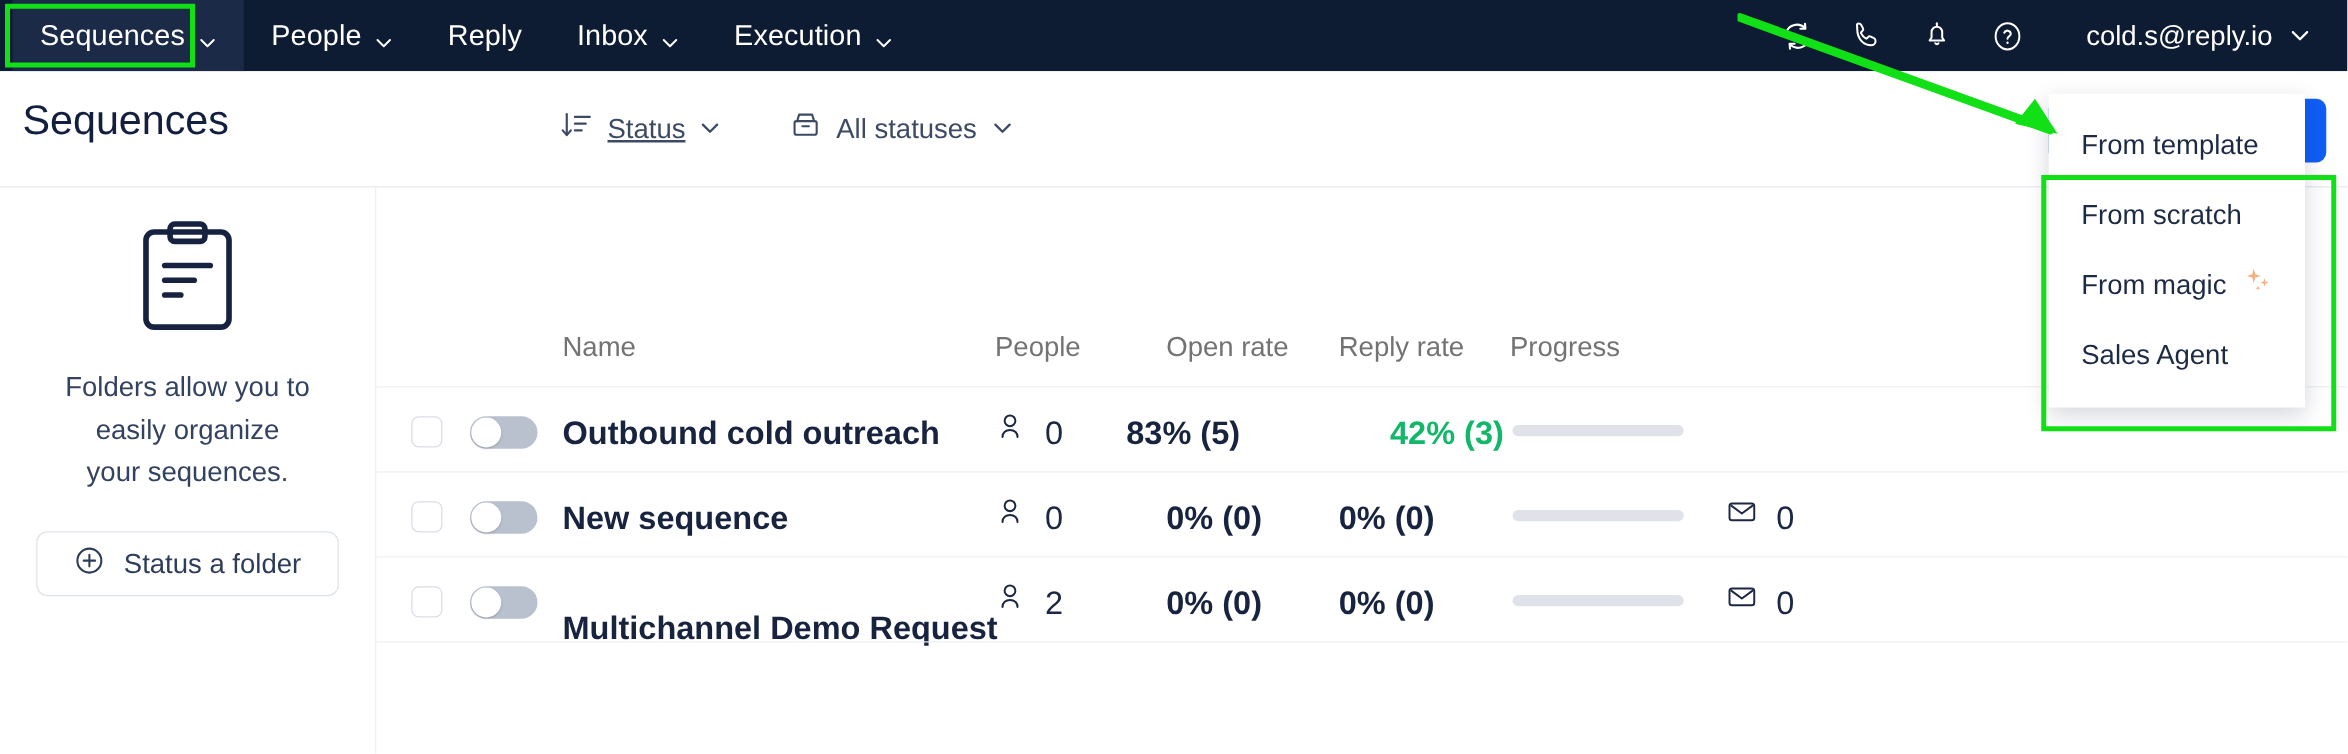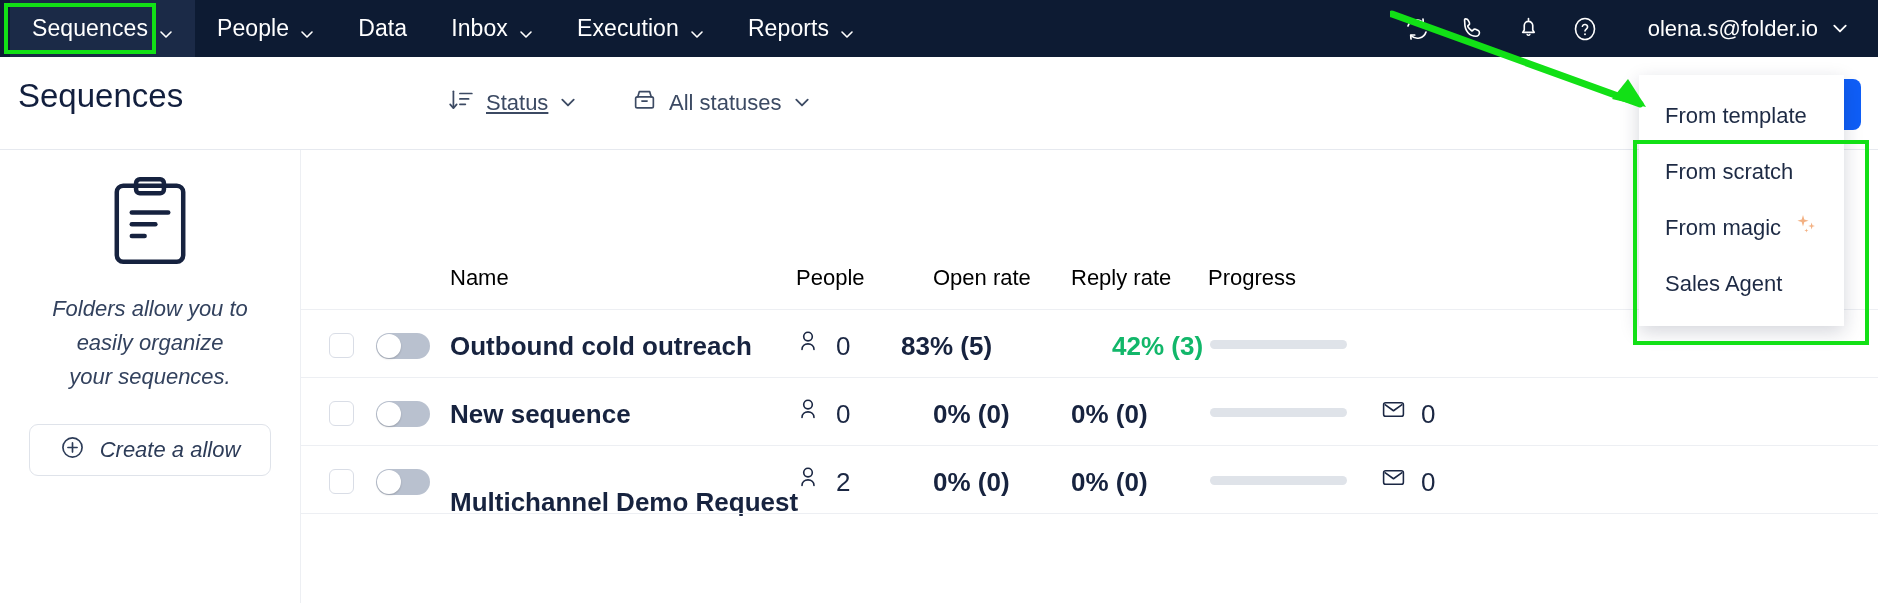--- a/index.html
+++ b/index.html
@@ -78,21 +78,21 @@
     padding-left: 26px; font-size: 22px; color: #1d2a44; cursor: pointer;
   }
 
   
   .content { position: absolute; left: 0; top: 149px; width: 1878px; height: 454px; }
   .divider-h { position: absolute; left: 0; top: 0; width: 1878px; height: 1px; background: #e6e9ef; }
 
   
   .sidebar {
     position: absolute; left: 0; top: 1px; width: 300px; height: 453px;
-    display: flex; flex-direction: column; align-items: center; padding-top: 26px; font-style: italic;
+    display: flex; flex-direction: column; align-items: center; padding-top: 26px;
   }
   .clip-icon { margin-bottom: 22px; }
   .sidebar-text {
     text-align: center; font-size: 22px; color: #33425e; line-height: 34px; width: 240px;
   }
   .create-folder-btn {
     margin-top: 30px; width: 242px; height: 52px;
     border: 1px solid #dfe3ea; border-radius: 9px; background: #fff;
     display: flex; align-items: center; justify-content: center; gap: 15px;
     font-size: 22px; color: #2d3c58; cursor: pointer;
@@ -105,21 +105,21 @@
     position: absolute; left: 4px; top: 27px;
     width: 99px; height: 48px;
     border: 1px solid #e2e5ec; border-radius: 9px; background: #fff;
     display: flex; align-items: center; gap: 13px; padding-left: 17px;
     font-size: 22px; color: #1f2d49; cursor: pointer;
   }
   .cbox { width: 25px; height: 25px; border: 1px solid #d9dde6; border-radius: 6px; background: #fff; display: inline-block; }
 
   .thead {
     position: absolute; left: 0; top: 105px; width: 1577px; height: 48px;
-    font-size: 22px; color: #000000;
+    font-size: 22px; color: #737373;
   }
   .th { position: absolute; top: 10px; white-space: nowrap; }
 
   .row {
     position: absolute; left: 0; width: 1577px; height: 68px;
     border-top: 1px solid #edeff3;
   }
   .cell { position: absolute; top: 21px; white-space: nowrap; font-size: 26px; }
   .row-name { color: #17233f; font-weight: bold; }
   .row-num  { color: #1b2743; }
@@ -167,49 +167,41 @@
       <div class="nav-item">
         <span>People</span>
         <span class="chev">
           <svg viewBox="0 0 14 14" width="14" height="14">
               <path d="M2 5 L7 10 L12 5" fill="none" stroke="#ffffff" stroke-width="1.6" stroke-linecap="round" stroke-linejoin="round"></path>
             </svg>
         </span>
       </div>
 
       <div class="nav-item">
-        <span>Data</span>
+        <span>Reply</span>
       </div>
 
       <div class="nav-item">
         <span>Inbox</span>
         <span class="chev">
           <svg viewBox="0 0 14 14" width="14" height="14">
               <path d="M2 5 L7 10 L12 5" fill="none" stroke="#ffffff" stroke-width="1.6" stroke-linecap="round" stroke-linejoin="round"></path>
             </svg>
         </span>
       </div>
 
       <div class="nav-item">
         <span>Execution</span>
         <span class="chev">
           <svg viewBox="0 0 14 14" width="14" height="14">
               <path d="M2 5 L7 10 L12 5" fill="none" stroke="#ffffff" stroke-width="1.6" stroke-linecap="round" stroke-linejoin="round"></path>
             </svg>
         </span>
       </div>
 
-      <div class="nav-item">
-        <span>Reports</span>
-        <span class="chev">
-          <svg viewBox="0 0 14 14" width="14" height="14">
-              <path d="M2 5 L7 10 L12 5" fill="none" stroke="#ffffff" stroke-width="1.6" stroke-linecap="round" stroke-linejoin="round"></path>
-            </svg>
-        </span>
-      </div>
     </div>
 
     <div class="nav-right">
       <div class="nav-icon">
         <svg viewBox="0 0 28 28" width="28" height="28" fill="none" stroke="#ffffff" stroke-width="1.7" stroke-linecap="round" stroke-linejoin="round">
           <path d="M5 11 A9 9 0 0 1 20 7.5"></path>
             <path d="M20 4 L20.3 8 L16.3 8"></path>
           <path d="M23 17 A9 9 0 0 1 8 20.5"></path>
             <path d="M8 24 L7.7 20 L11.7 20"></path>
         </svg>
@@ -228,21 +220,21 @@
       </div>
       <div class="nav-icon">
         <svg viewBox="0 0 28 28" width="28" height="28" fill="none" stroke="#ffffff" stroke-width="1.6" stroke-linecap="round" stroke-linejoin="round">
           <ellipse cx="14" cy="14" rx="9.5" ry="10.5"></ellipse>
           <path d="M11.4 11.2a2.7 2.7 0 0 1 5.2.9c0 1.8-2.6 2.1-2.6 3.9"></path>
           <circle cx="14" cy="19.2" r=".95" fill="#ffffff" stroke="none"></circle>
         </svg>
       </div>
 
       <div class="user-menu">
-        <span>olena.s@folder.io</span>
+        <span>cold.s@reply.io</span>
         <span class="chev">
           <svg viewBox="0 0 14 14" width="16" height="16">
               <path d="M2 5 L7 10 L12 5" fill="none" stroke="#ffffff" stroke-width="1.6" stroke-linecap="round" stroke-linejoin="round"></path>
             </svg>
         </span>
       </div>
     </div>
   </div>
 
   <div class="toolbar">
@@ -333,21 +325,21 @@
         <div>your sequences.</div>
       </div>
       <div class="create-folder-btn">
         <span>
           <svg viewBox="0 0 24 24" width="25" height="25" fill="none" stroke="#2d3c58" stroke-width="1.6" stroke-linecap="round">
             <circle cx="12" cy="12" r="9.2"></circle>
               <path d="M12 7.6v8.8"></path>
               <path d="M7.6 12h8.8"></path>
           </svg>
         </span>
-        <span>Create a allow</span>
+        <span>Status a folder</span>
       </div>
     </div>
     <div class="divider-v"></div>
 
     <div class="main">
 
 
       <div class="thead">
         <span class="th" style="left:149px;">Name</span>
         <span class="th" style="left:495px;">People</span>

